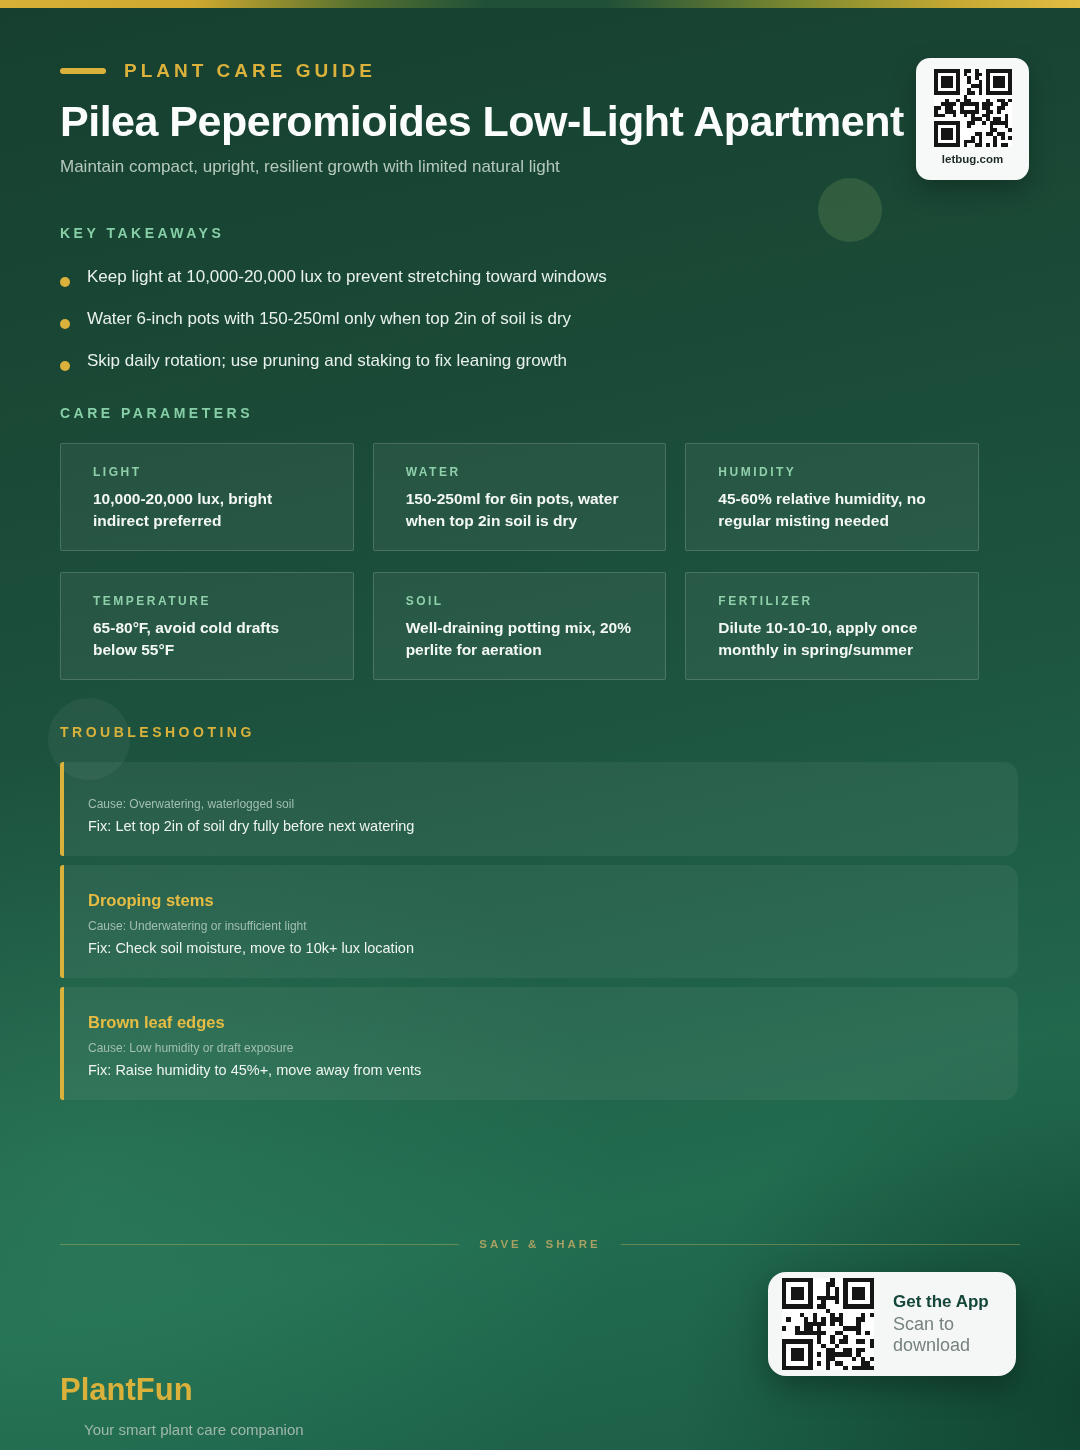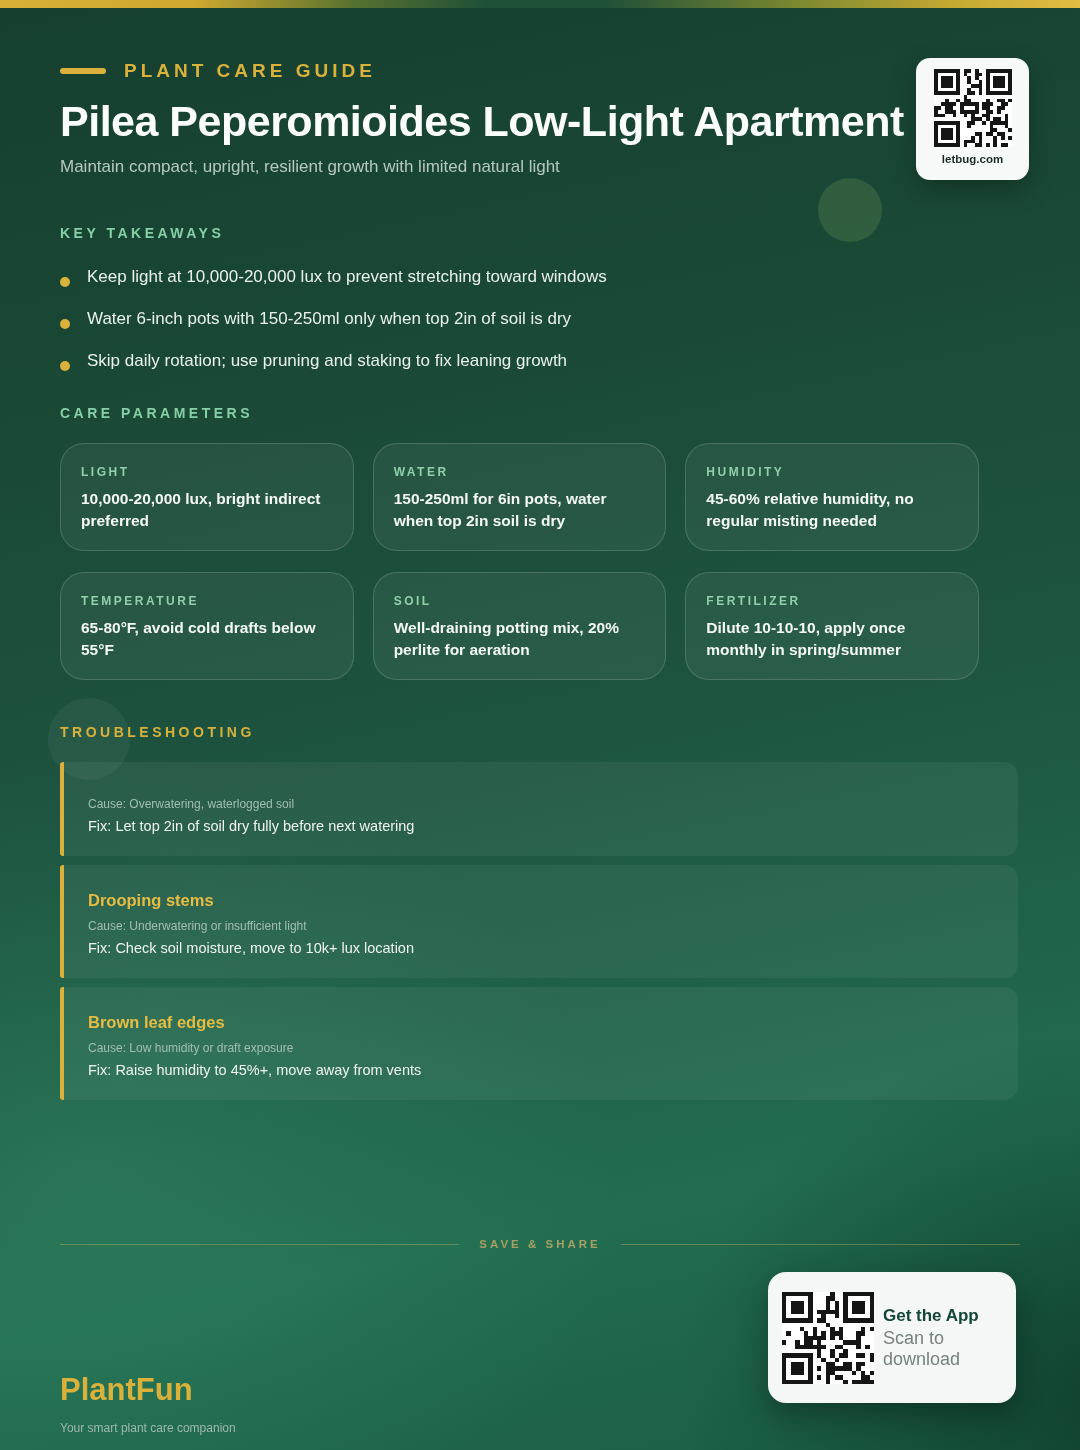--- a/index.html
+++ b/index.html
@@ -48,21 +48,21 @@
 
   .takeaways{ margin-top:48px; }
   .takeaway-list{ list-style:none; margin-top:26px; }
   .takeaway-list li{ display:flex; align-items:flex-end; gap:17px; margin-bottom:22px; font-size:17px; color:#e9f1ec; }
   .takeaway-list .dot{ flex:0 0 auto; width:10px; height:10px; margin-top:5px; border-radius:50%; background:#d9b13b; }
 
   .care{ margin-top:34px; }
   .care-grid{ margin-top:22px; width:919px; display:grid; grid-template-columns:repeat(3,1fr); gap:21px 19px; }
   .care-card{
     background:rgba(255,255,255,0.055); border:1px solid rgba(255,255,255,0.16);
-    border-radius:24px; padding:21px 20px 18px; min-height:96px;
+    border-radius:2px; padding:21px 32px 18px; min-height:96px;
   }
   .care-card .card-label{ font-size:12px; font-weight:700; letter-spacing:2.5px; color:#8fd0ab; }
   .care-card .card-text{ margin-top:9px; font-size:15.5px; font-weight:700; line-height:1.42; color:#f4f8f5; }
 
   .trouble{ margin-top:44px; }
   .trouble-list{ margin-top:22px; width:958px; }
   .trouble-item{
     background:rgba(255,255,255,0.055);
     border-left:4px solid #d9b13b;
     border-radius:3px 14px 14px 3px;
@@ -74,29 +74,29 @@
 
   .share-divider{
     position:absolute; left:60px; right:60px; top:1238px;
     display:flex; align-items:center; gap:20px; z-index:1;
   }
   .share-divider .line{ flex:1; height:1px; background:rgba(205,185,95,0.38); }
   .share-divider .share-label{ font-size:11.5px; font-weight:700; letter-spacing:3px; color:#a6a063; }
 
   .brand-block{ position:absolute; left:60px; top:1372px; z-index:1; }
   .brand-name{ font-size:31px; font-weight:800; color:#d9b13b; }
-  .brand-tagline{ margin-top:13px; font-size:12px; color:#9fb8ac; }
+  .brand-tagline{ margin-top:13px; font-size:15px; color:#9fb8ac;margin-left:24px; }
   .brand-domain-row{ display:flex; align-items:flex-end; gap:2px; margin-top:19px;flex-direction:column; }
   .brand-domain-row .dash{ width:31px; height:5px; border-radius:2.5px; background:#d9b13b; }
   .brand-domain-row .domain{ font-size:12.5px; font-weight:700; letter-spacing:3px; color:#84a094; }
 
   .app-card{
-    position:absolute; left:768px; top:1272px; width:248px; height:131px;
+    position:absolute; left:768px; top:1272px; width:248px; height:104px;
     background:#f5f7f6; border-radius:18px; box-shadow:0 12px 30px rgba(0,0,0,0.3);
-    display:flex; align-items:center; padding:0 14px 0 14px; gap:9px; z-index:2;
+    display:flex; align-items:center; padding:0 14px 0 14px; gap:19px; z-index:2;
   }
   .app-card .qr{ width:92px; height:92px; flex:0 0 auto; }
   .app-card .app-title{ font-size:17px; font-weight:700; color:#14463a; }
   .app-card .app-sub{ margin-top:2px; font-size:18px; color:#76827c; }
 </style>
 </head>
 <body>
 
 <div class="page">
   <div class="topbar"></div>

